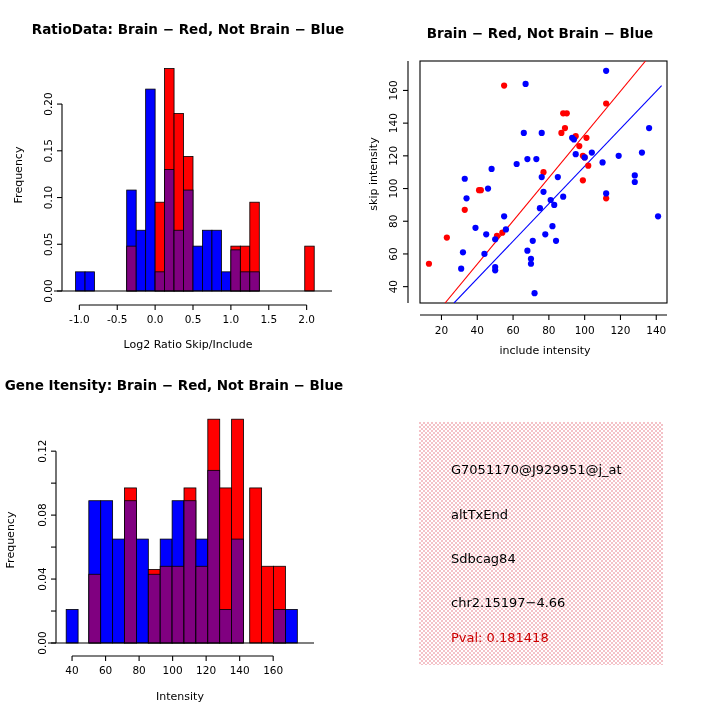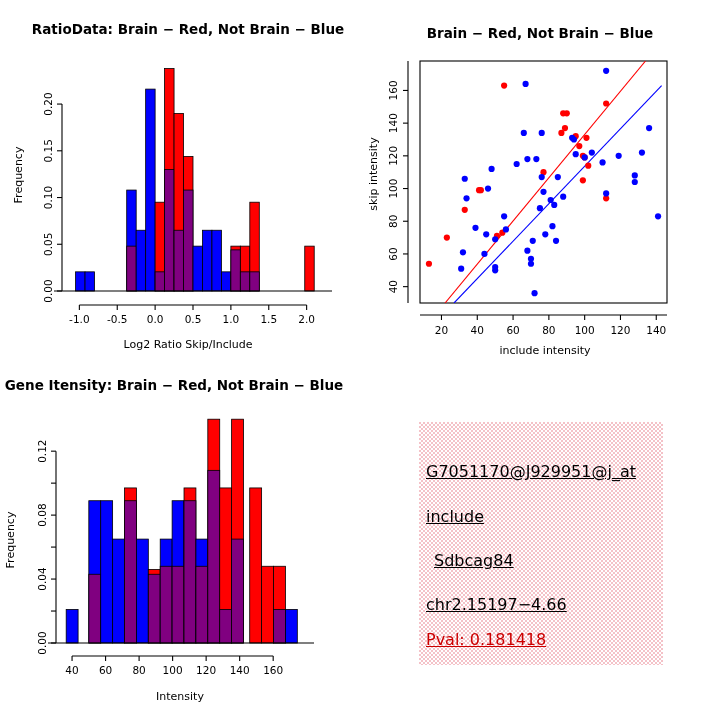--- a/index.html
+++ b/index.html
@@ -9,22 +9,22 @@
   svg{display:block;}
   .ttl{font-weight:bold;font-size:13.5px;}
   .axlab{font-size:11px;}
   .tick{font-size:10.5px;}
   .infoPanel{position:absolute;left:419px;top:422px;width:244px;height:243px;
              background-color:#f4c2c8;
              background-image:
                linear-gradient(45deg,#ffffff 25%,transparent 25%,transparent 75%,#ffffff 75%),
                linear-gradient(45deg,#ffffff 25%,transparent 25%,transparent 75%,#ffffff 75%);
              background-size:4px 4px;background-position:0 0,2px 2px;}
-  .infoLine{position:absolute;left:7px;font-size:16px;white-space:nowrap;
-            font-family:"DejaVu Sans","Liberation Sans",sans-serif;text-decoration:underline;}
+  .infoLine{position:absolute;left:32px;font-size:13px;white-space:nowrap;
+            font-family:"DejaVu Sans","Liberation Sans",sans-serif;}
 </style>
 </head>
 <body>
 
 <div class="panel" style="left:8px;top:0;width:360px;height:360px;">
   <svg width="360" height="360">
     <text x="180" y="34" text-anchor="middle" class="ttl">RatioData: Brain − Red, Not Brain − Blue</text>
     <text x="180" y="348" text-anchor="middle" class="axlab">Log2 Ratio Skip/Include</text>
     <text x="14" y="175" text-anchor="middle" class="axlab" transform="rotate(-90 14 175)">Frequency</text>
     <g>
@@ -273,17 +273,17 @@
         <line x1="239.66197183098592" y1="296" x2="239.66197183098592" y2="301" stroke="#000" stroke-width="1.1"></line>
         <text x="239.66197183098592" y="314" text-anchor="middle" class="tick">140</text>
         <line x1="273.1830985915493" y1="296" x2="273.1830985915493" y2="301" stroke="#000" stroke-width="1.1"></line>
         <text x="273.1830985915493" y="314" text-anchor="middle" class="tick">160</text>
       </g>
   </svg>
 </div>
 
 <div class="infoPanel">
   <div class="infoLine" style="top:40px;">G7051170@J929951@j_at</div>
-  <div class="infoLine" style="top:85px;">include</div>
-  <div class="infoLine" style="top:129px;padding-left:8px;">Sdbcag84</div>
+  <div class="infoLine" style="top:85px;">altTxEnd</div>
+  <div class="infoLine" style="top:129px;">Sdbcag84</div>
   <div class="infoLine" style="top:173px;">chr2.15197−4.66</div>
   <div class="infoLine" style="top:208px;color:#cc0000;">Pval: 0.181418</div>
 </div>
 
 </body></html>

